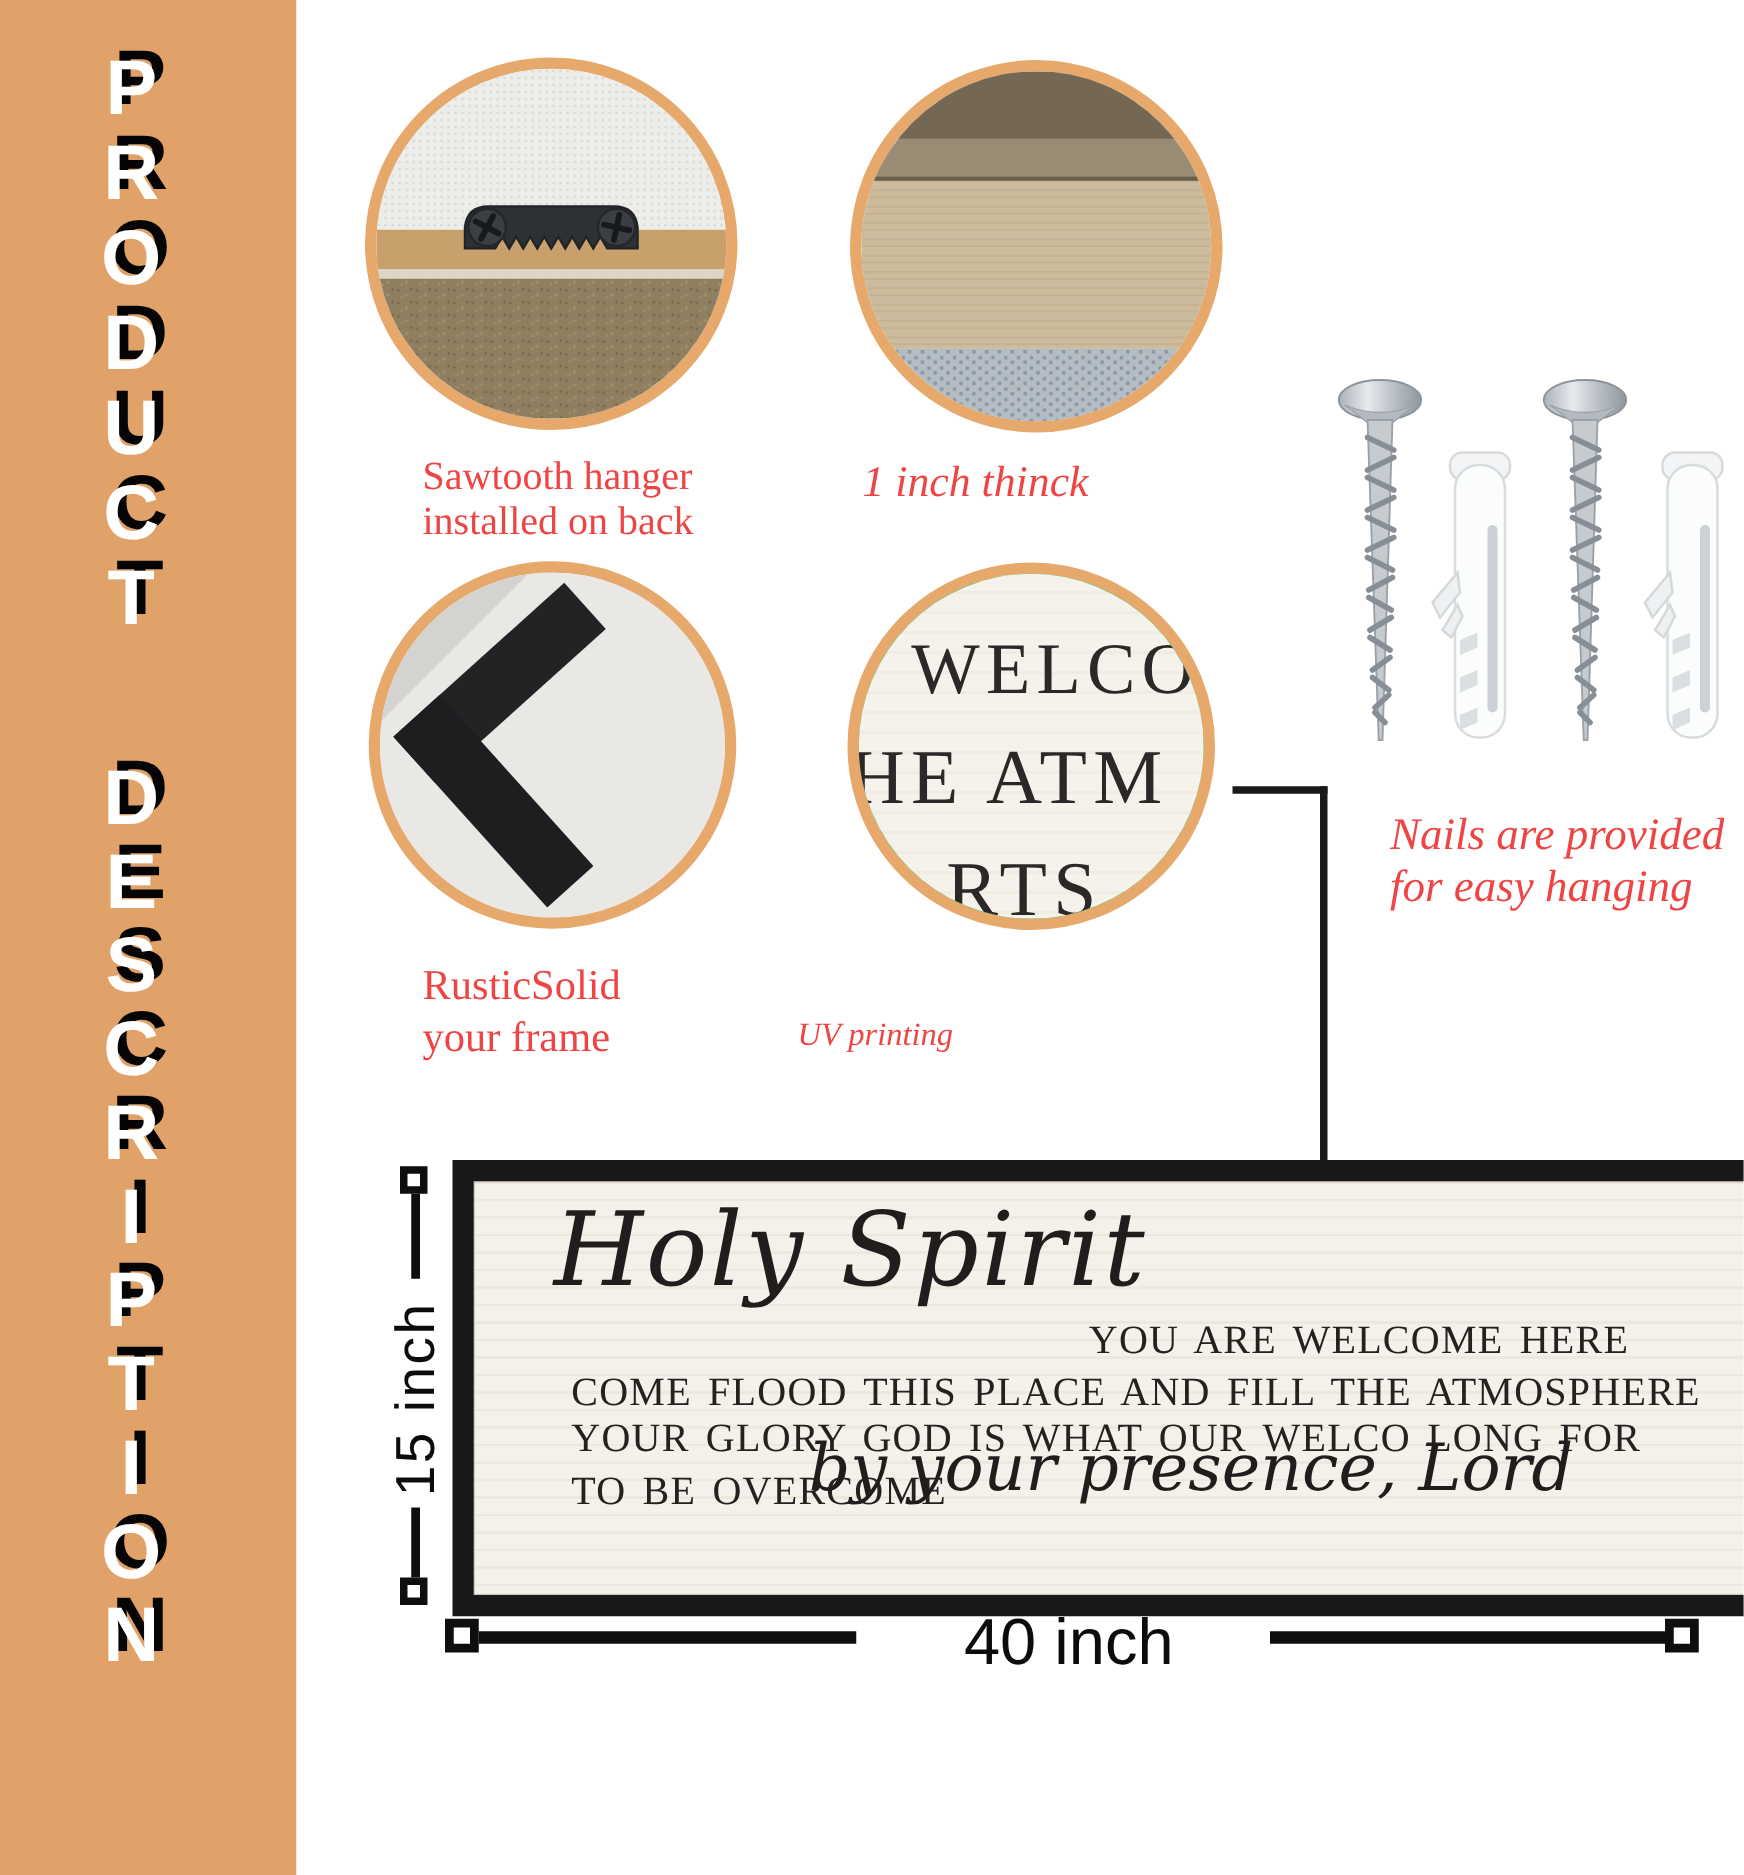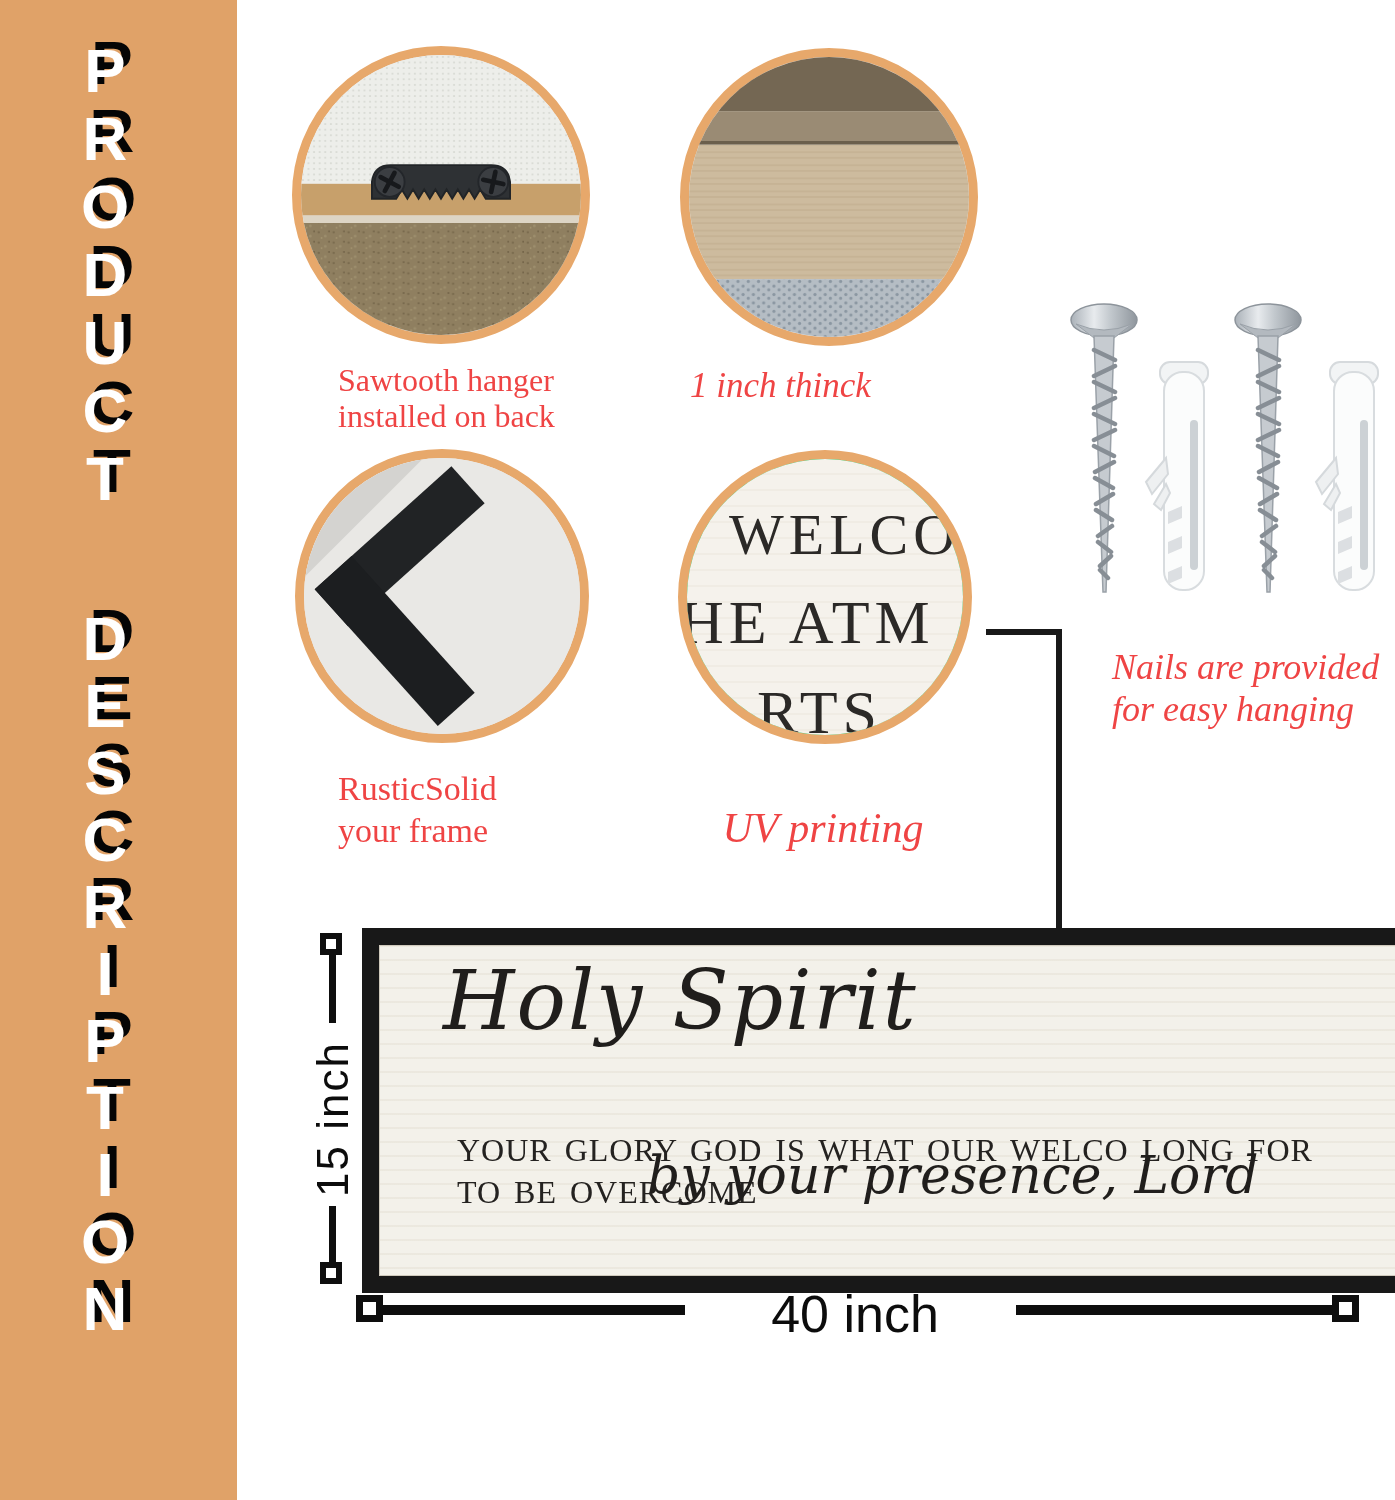--- a/index.html
+++ b/index.html
@@ -33,21 +33,21 @@
   .uv-l1{left:42px;top:42px;font-size:58px;}
   .uv-l2{left:-8px;top:128px;font-size:62px;}
   .uv-l3{left:70px;top:218px;font-size:62px;}
 
   
   .label{position:absolute;font-size:32px;line-height:36px;color:#ef4444;white-space:nowrap;}
   .italic{font-style:italic;}
   #label-sawtooth{left:338px;top:362px;}
   #label-thickness{left:690px;top:368px;width:320px;text-align:left;font-size:35px;}
   #label-rustic{left:338px;top:768px;font-size:34px;line-height:42px;}
-  #label-uv{left:678px;top:810px;width:290px;text-align:center;font-size:42px;}
+  #label-uv{left:638px;top:810px;width:290px;text-align:left;font-size:26px;}
   #label-hardware{left:1112px;top:646px;font-size:36px;line-height:42px;}
 
   
   #hardware-art{position:absolute;left:1064px;top:294px;width:328px;height:316px;}
 
   
   .connector{position:absolute;background:#191919;}
   #conn-h{left:986px;top:629px;width:76px;height:6px;}
   #conn-v{left:1056px;top:629px;width:6px;height:438px;}
   #conn-dot{position:absolute;left:1048px;top:1055px;width:22px;height:22px;border-radius:50%;background:#191919;}
@@ -240,20 +240,22 @@
     <use href="#screw" x="170" y="8"></use>
     <use href="#anchor" x="252" y="66"></use>
   </svg>
 
   <div class="connector" id="conn-h"></div>
   <div class="connector" id="conn-v"></div>
   <div id="conn-dot"></div>
 
   <div class="sign">
     <div class="sign-text script" id="sign-script-title">Holy Spirit</div>
+    <div class="sign-text caps" id="sign-caps-1">YOU ARE WELCOME HERE</div>
+    <div class="sign-text caps" id="sign-caps-2">COME FLOOD THIS PLACE AND FILL THE ATMOSPHERE</div>
     <div class="sign-text caps" id="sign-caps-3">YOUR GLORY GOD IS WHAT OUR WELCO LONG FOR</div>
     <div class="sign-text caps" id="sign-caps-4">TO BE OVERCOME</div>
     <div class="sign-text script" id="sign-script-tail">by your presence, Lord</div>
   </div>
 
   <div class="dim-square" id="h-sq-top"></div>
   <div class="dim-line" id="h-line-top"></div>
   <div id="height-label">15 inch</div>
   <div class="dim-line" id="h-line-bot"></div>
   <div class="dim-square" id="h-sq-bot"></div>

